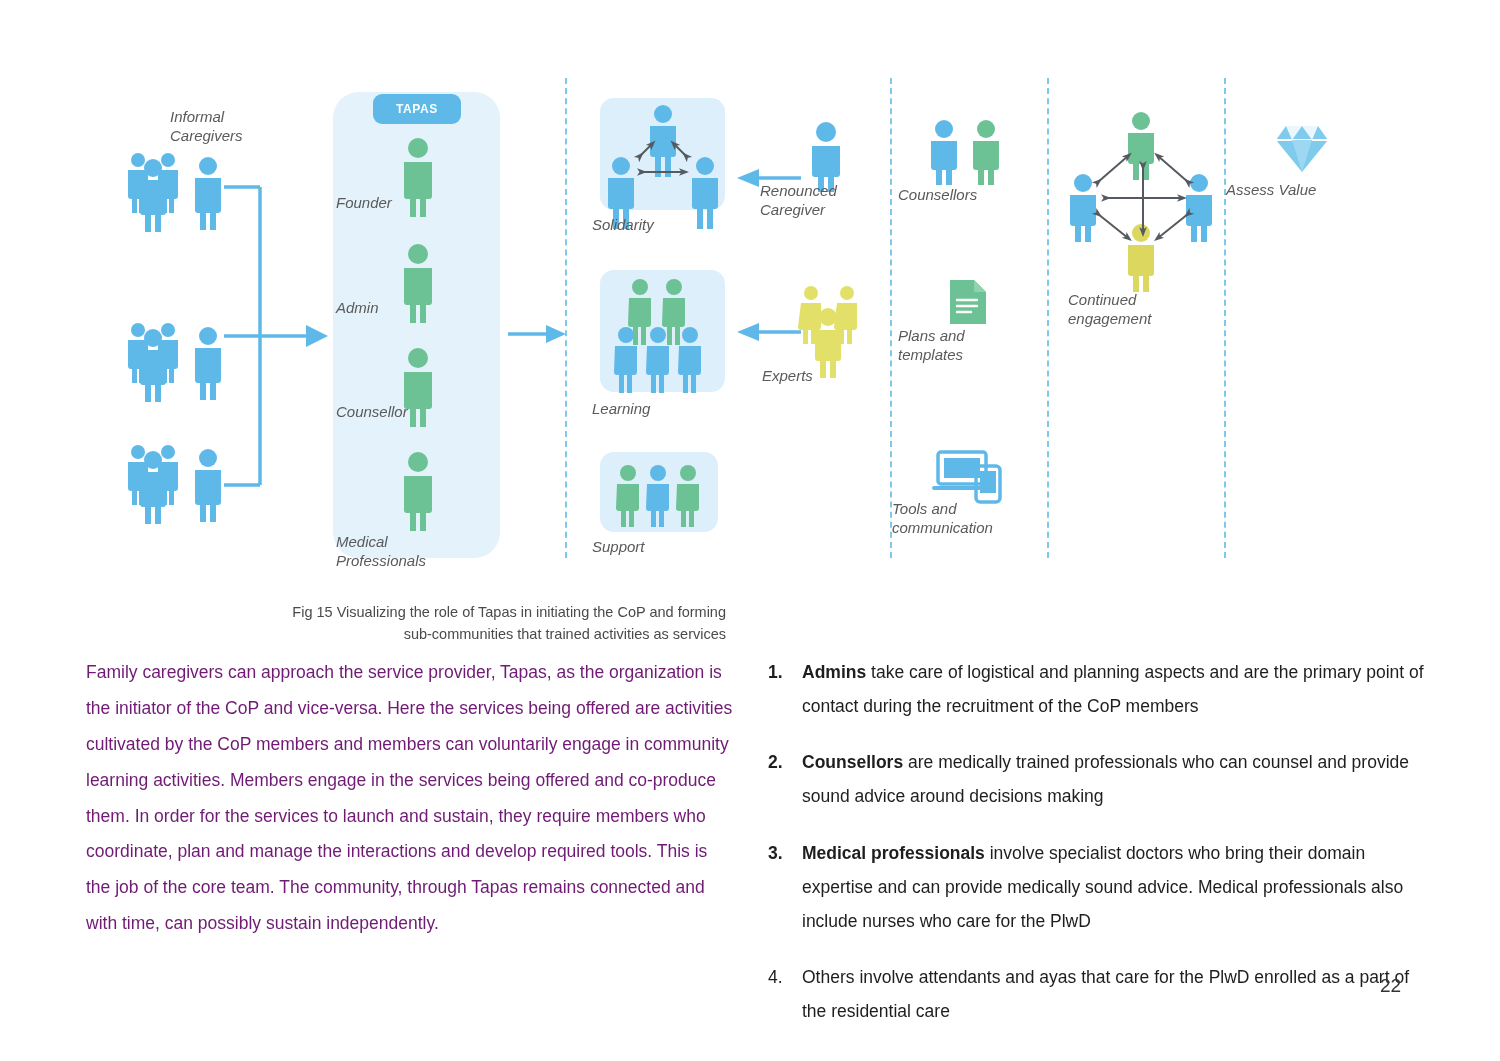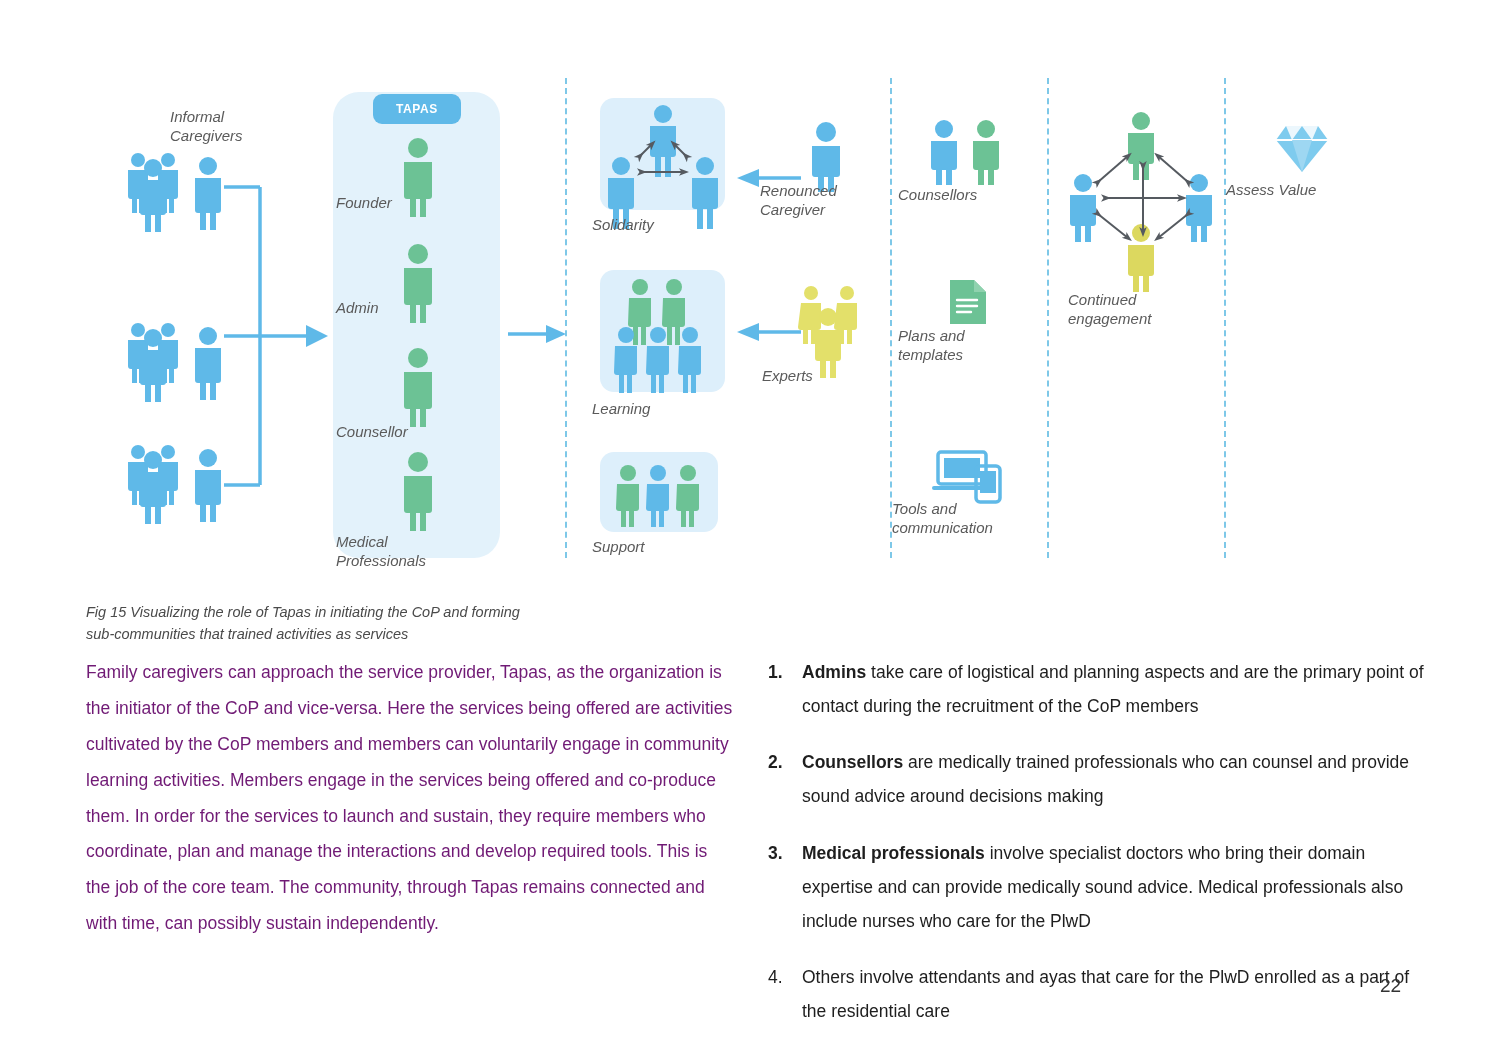--- a/index.html
+++ b/index.html
@@ -40,21 +40,21 @@
     letter-spacing:.6px;
     display:flex;align-items:center;justify-content:center;
   }
   .svc-box{
     position:absolute;
     background:#ddeffb;
     border-radius:14px;
   }
   .figcap{
     position:absolute;left:86px;top:602px;width:640px;
-    font-style:italic;font-size:14.5px;color:#4a4a4a;line-height:1.5;
+    font-size:14.5px;color:#4a4a4a;line-height:1.5;text-align:right;
   }
   .body-left{
     position:absolute;left:86px;top:655px;width:650px;
     font-size:17.5px;line-height:2.05;color:#701a75;
   }
   .body-right{
     position:absolute;left:768px;top:655px;width:660px;
     font-size:17.5px;line-height:1.95;color:#1e1e1e;
   }
   .li{display:flex;margin-bottom:22px;}
@@ -152,21 +152,21 @@
         </g>
       <g transform="translate(0,314)">
           <circle cx="20" cy="12" r="10"></circle>
           <path d="M6 26h28v34a3 3 0 0 1-3 3h-3v18h-6V63h-4v18h-6V63h-3a3 3 0 0 1-3-3z"></path>
         </g>
     </g>
   </svg>
 
   <div class="lbl" style="left:336px;top:194px;width:160px;">Founder</div>
   <div class="lbl" style="left:336px;top:299px;width:160px;">Admin</div>
-  <div class="lbl" style="left:336px;top:403px;width:160px;margin-top:20px;">Counsellor</div>
+  <div class="lbl" style="left:336px;top:403px;width:160px;">Counsellor</div>
   <div class="lbl wrap" style="left:336px;top:510px;width:160px;margin-top:23px;">Medical<br>Professionals</div>
 
   <svg style="position:absolute;left:508px;top:322px;" width="60" height="24" viewBox="0 0 60 24">
     <path d="M0 12 H40" stroke="#5fb9e8" stroke-width="3.5" fill="none"></path>
     <polygon fill="#5fb9e8" points="38,3 58,12 38,21"></polygon>
   </svg>
 
   <div class="svc-box" style="left:600px;top:98px;width:125px;height:112px;"></div>
   <svg style="position:absolute;left:608px;top:102px;" width="110" height="104" viewBox="0 0 110 104">
     <g fill="#5fb9e8">

